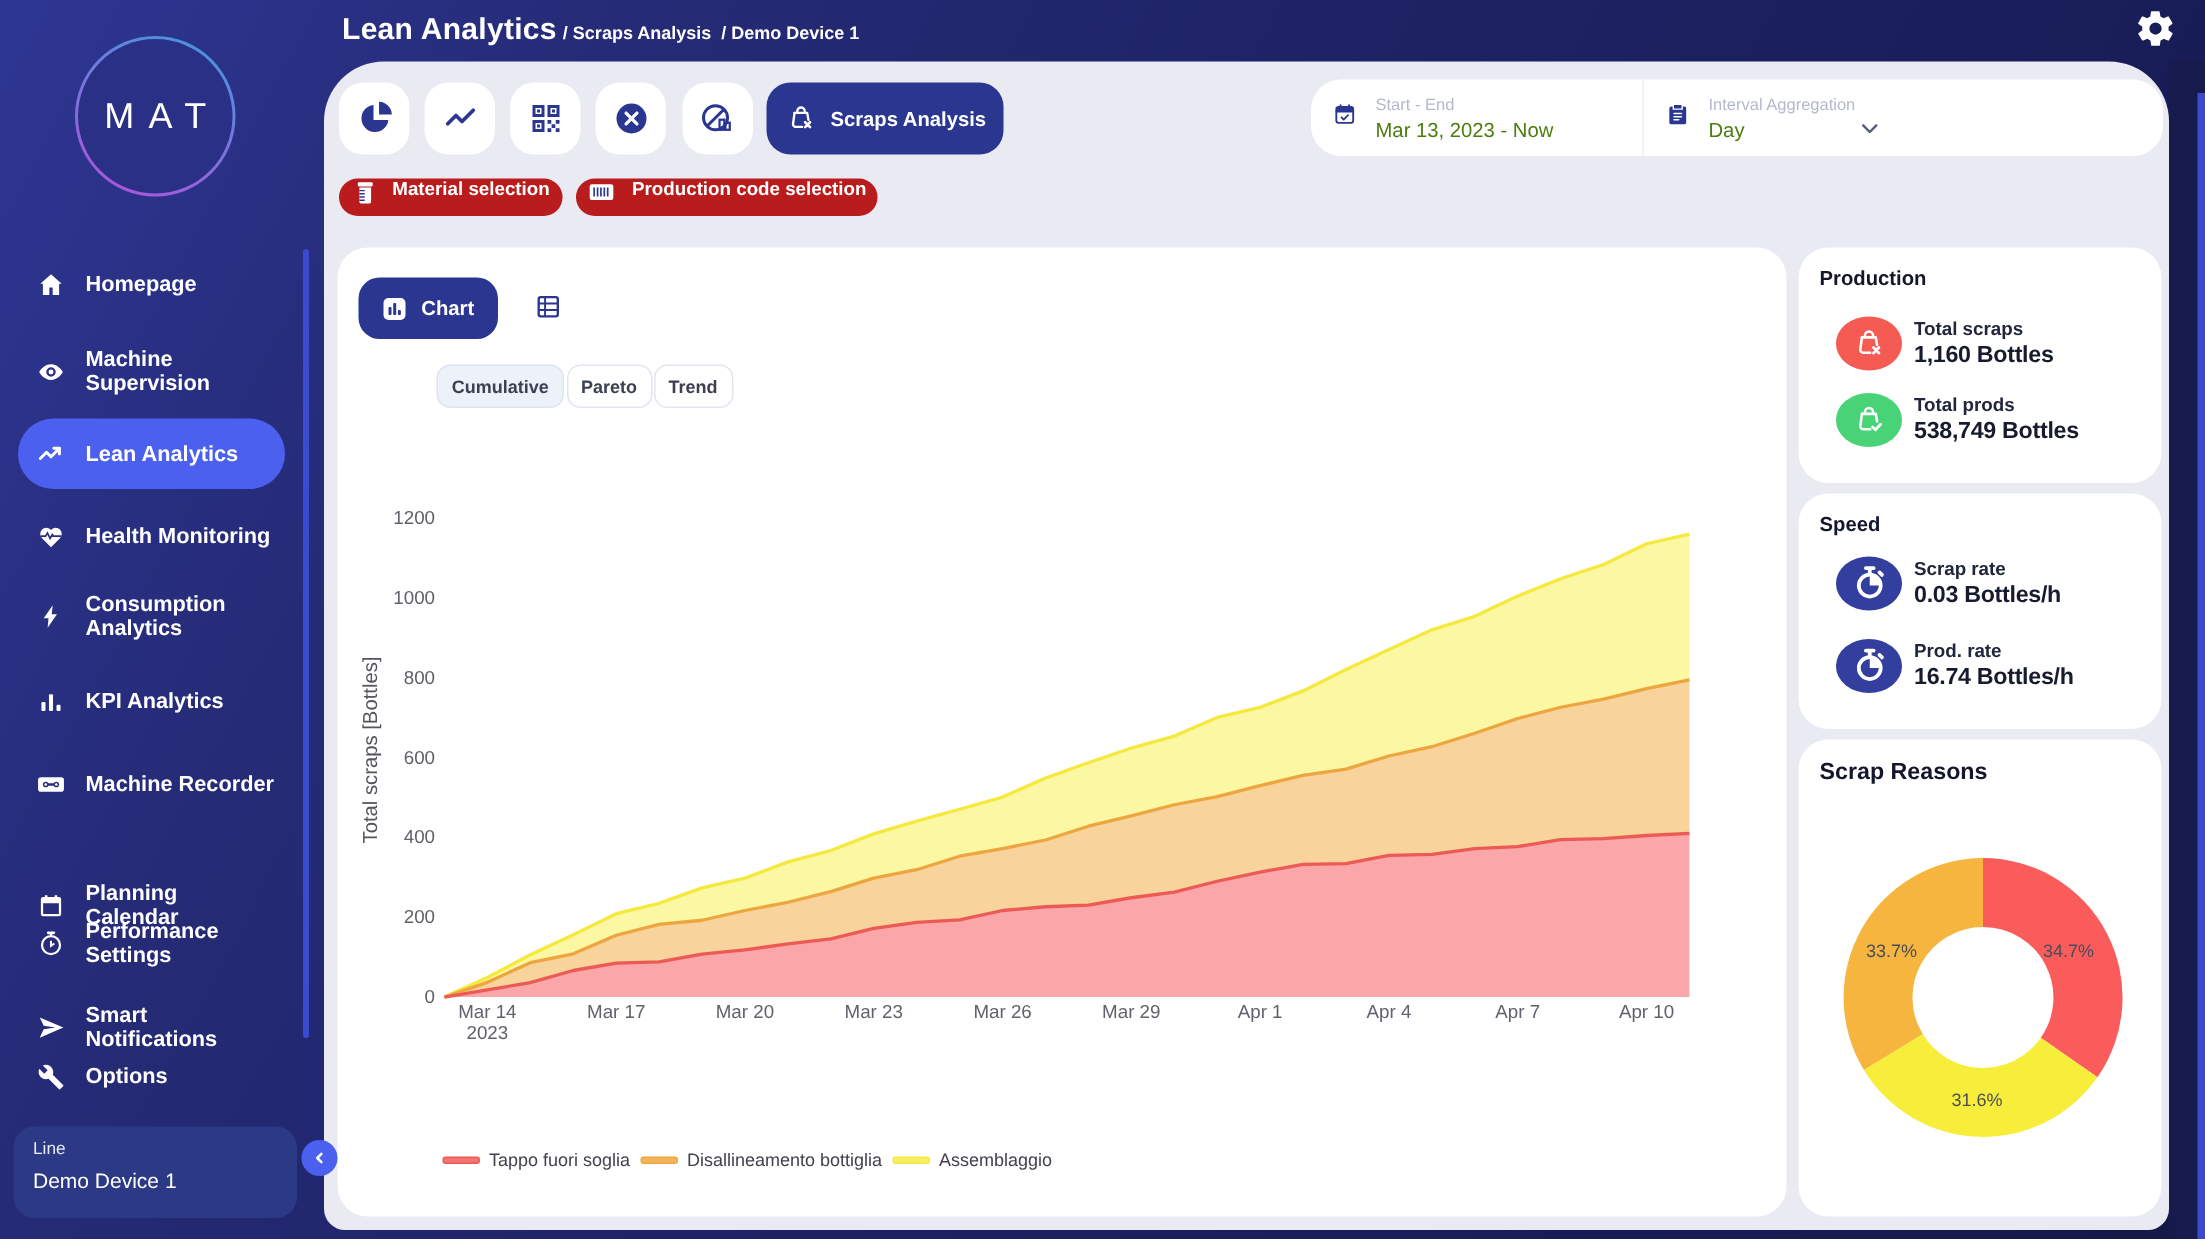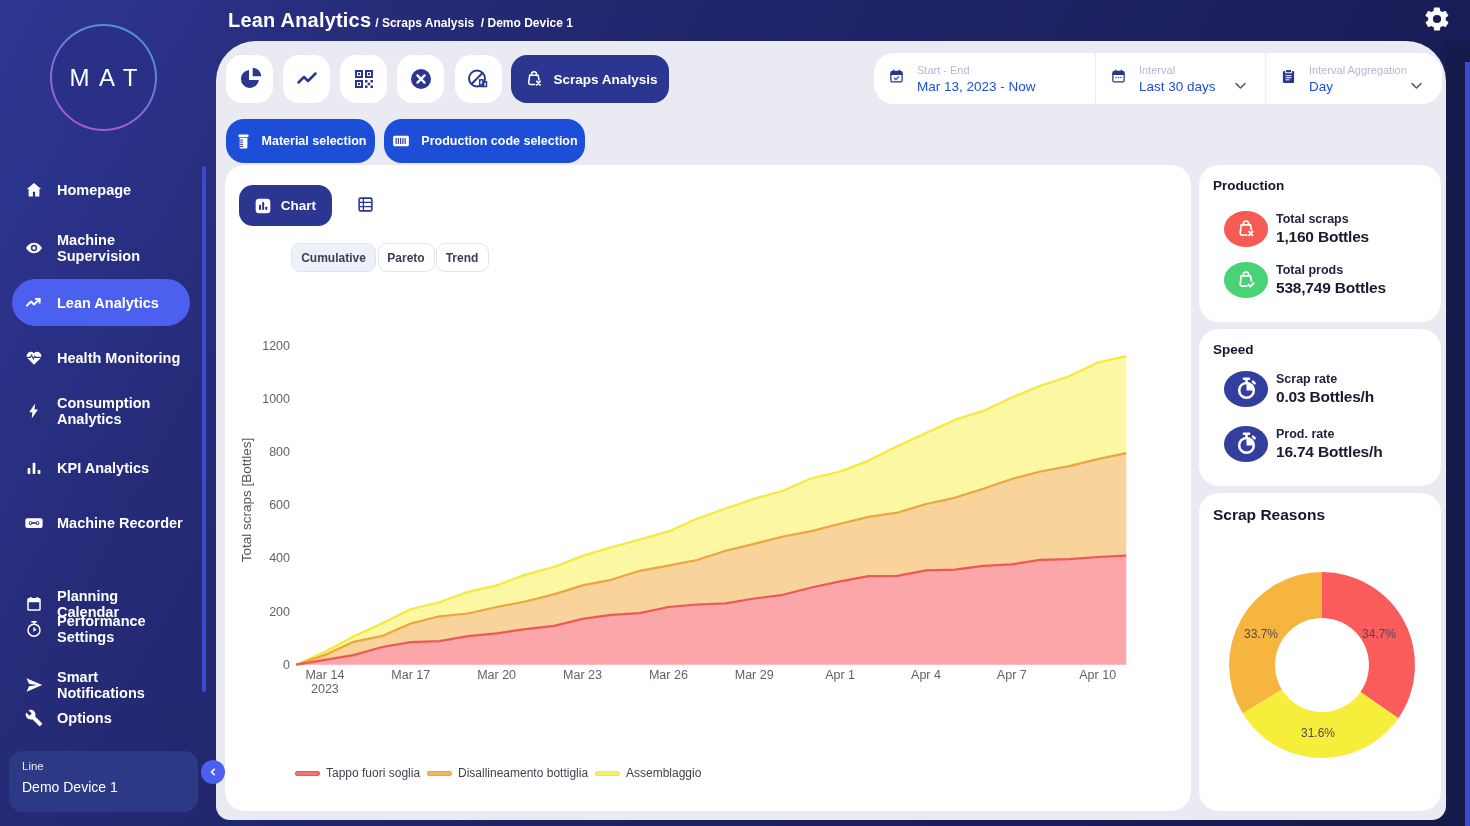--- a/index.html
+++ b/index.html
@@ -35,24 +35,24 @@
   .tbtn { position:absolute; top:55px; width:47px; height:48px; background:#fff; border-radius:16px; display:flex; align-items:center; justify-content:center; }
   .tbtn svg { width:24px; height:24px; }
   .active-tab { position:absolute; left:511px; top:55px; width:158px; height:48px; background:#2b3691; border-radius:16px; color:#fff; display:flex; align-items:center; justify-content:center; font-size:13.5px; font-weight:700; }
   .active-tab svg { width:22px; height:22px; margin-right:9px; }
 
   .datecard { position:absolute; left:874px; top:53px; width:568px; height:51px; background:#fff; border-radius:20px; display:flex; }
   .dsec { display:flex; align-items:center; padding-left:15px; position:relative; white-space:nowrap; }
   .dsec + .dsec { border-left:1px solid #eceef4; }
   .dsec .dico { width:15px; height:16px; margin-right:13px; margin-bottom:5px; }
   .dlabel { font-size:11px; color:#b3b9cd; font-weight:400; }
-  .dval { font-size:13.5px; color:#1d4ed8; margin-top:3px; font-weight:400; }
+  .dval { font-size:13.5px; color:#4d7c0f; margin-top:3px; font-weight:400; }
   .chev { position:absolute; right:17px; top:25px; }
 
-  .selbtn { position:absolute; top:119px; height:44px; background:#1d4ed8; border-radius:18px; color:#fff; display:flex; align-items:center; justify-content:center; font-size:12.5px; font-weight:700; white-space:nowrap; }
+  .selbtn { position:absolute; top:119px; height:25px; background:#b91c1c; border-radius:18px; color:#fff; display:flex; justify-content:center; font-size:12.5px; font-weight:700; white-space:nowrap; }
   .selbtn svg { margin-right:10px; }
 
   
   .chartcard { position:absolute; left:225px; top:165px; width:966px; height:646px; background:#fff; border-radius:20px; }
   .chartbtn { position:absolute; left:239px; top:185px; width:93px; height:41px; background:#2b3691; border-radius:14px; color:#fff; display:flex; align-items:center; justify-content:center; font-size:13.5px; font-weight:700; }
   .chartbtn svg { width:16px; height:16px; margin-right:10px; }
   .tableico { position:absolute; left:357px; top:196px; }
   .chip { position:absolute; top:243px; height:29px; border-radius:9px; display:flex; align-items:center; justify-content:center; font-size:12px; font-weight:700; color:#3b4152; background:#fff; border:1px solid #e2e5ee; }
   .chip.on { background:#edf1f9; border-color:#dde3f0; }
 
@@ -233,39 +233,20 @@
     <svg class="dico" viewBox="0 0 24 24" fill="none" stroke="#2b3691" stroke-width="2">
         <rect x="3" y="4.5" width="18" height="17" rx="2.5"></rect>
         <path d="M3 9.5h18M7.5 2.5v4M16.5 2.5v4" stroke-linecap="round"></path>
         <path d="m8.5 15.5 2.4 2.4 4.6-4.6" stroke-width="1.9" stroke-linecap="round" stroke-linejoin="round"></path>
         <path d="M3 5.5h18v4H3z" fill="#2b3691" stroke="none"></path>
       </svg>
     <div>
         <div class="dlabel">Start - End</div>
         <div class="dval">Mar 13, 2023 - Now</div>
       </div>
-  </div>
-  <div class="dsec" style="width:170px">
-    <svg class="dico" viewBox="0 0 24 24" fill="none" stroke="#2b3691" stroke-width="2">
-        <rect x="3" y="4.5" width="18" height="17" rx="2.5"></rect>
-        <path d="M3 9.5h18M7.5 2.5v4M16.5 2.5v4" stroke-linecap="round"></path>
-        <path d="M3 5.5h18v4H3z" fill="#2b3691" stroke="none"></path>
-        <g fill="#2b3691" stroke="none">
-          <circle cx="8" cy="14.5" r="1.2"></circle>
-          <circle cx="12" cy="14.5" r="1.2"></circle>
-          <circle cx="16" cy="14.5" r="1.2"></circle>
-        </g>
-      </svg>
-    <div>
-        <div class="dlabel">Interval</div>
-        <div class="dval">Last 30 days</div>
-      </div>
-    <svg class="chev" width="15" height="15" viewBox="0 0 24 24" fill="none" stroke="#555d72" stroke-width="2.6" stroke-linecap="round" stroke-linejoin="round">
-        <path d="m5 9 7 7 7-7"></path>
-      </svg>
   </div>
   <div class="dsec" style="width:176px">
     <svg class="dico" viewBox="0 0 24 24" fill="#2b3691">
         <path d="M17 3h2a2 2 0 0 1 2 2v16a2 2 0 0 1-2 2H5a2 2 0 0 1-2-2V5a2 2 0 0 1 2-2h2v2.5h10z" opacity="0"></path>
         <path d="M8 2.5h8V6H8z"></path>
         <path d="M17.5 4H19a2 2 0 0 1 2 2v15a2 2 0 0 1-2 2H5a2 2 0 0 1-2-2V6a2 2 0 0 1 2-2h1.5v3.5h11z"></path>
         <g stroke="#fff" stroke-width="1.6" stroke-linecap="round">
           <path d="M8 11.5h8M8 14.8h8M8 18.1h5"></path>
         </g>
       </svg>

